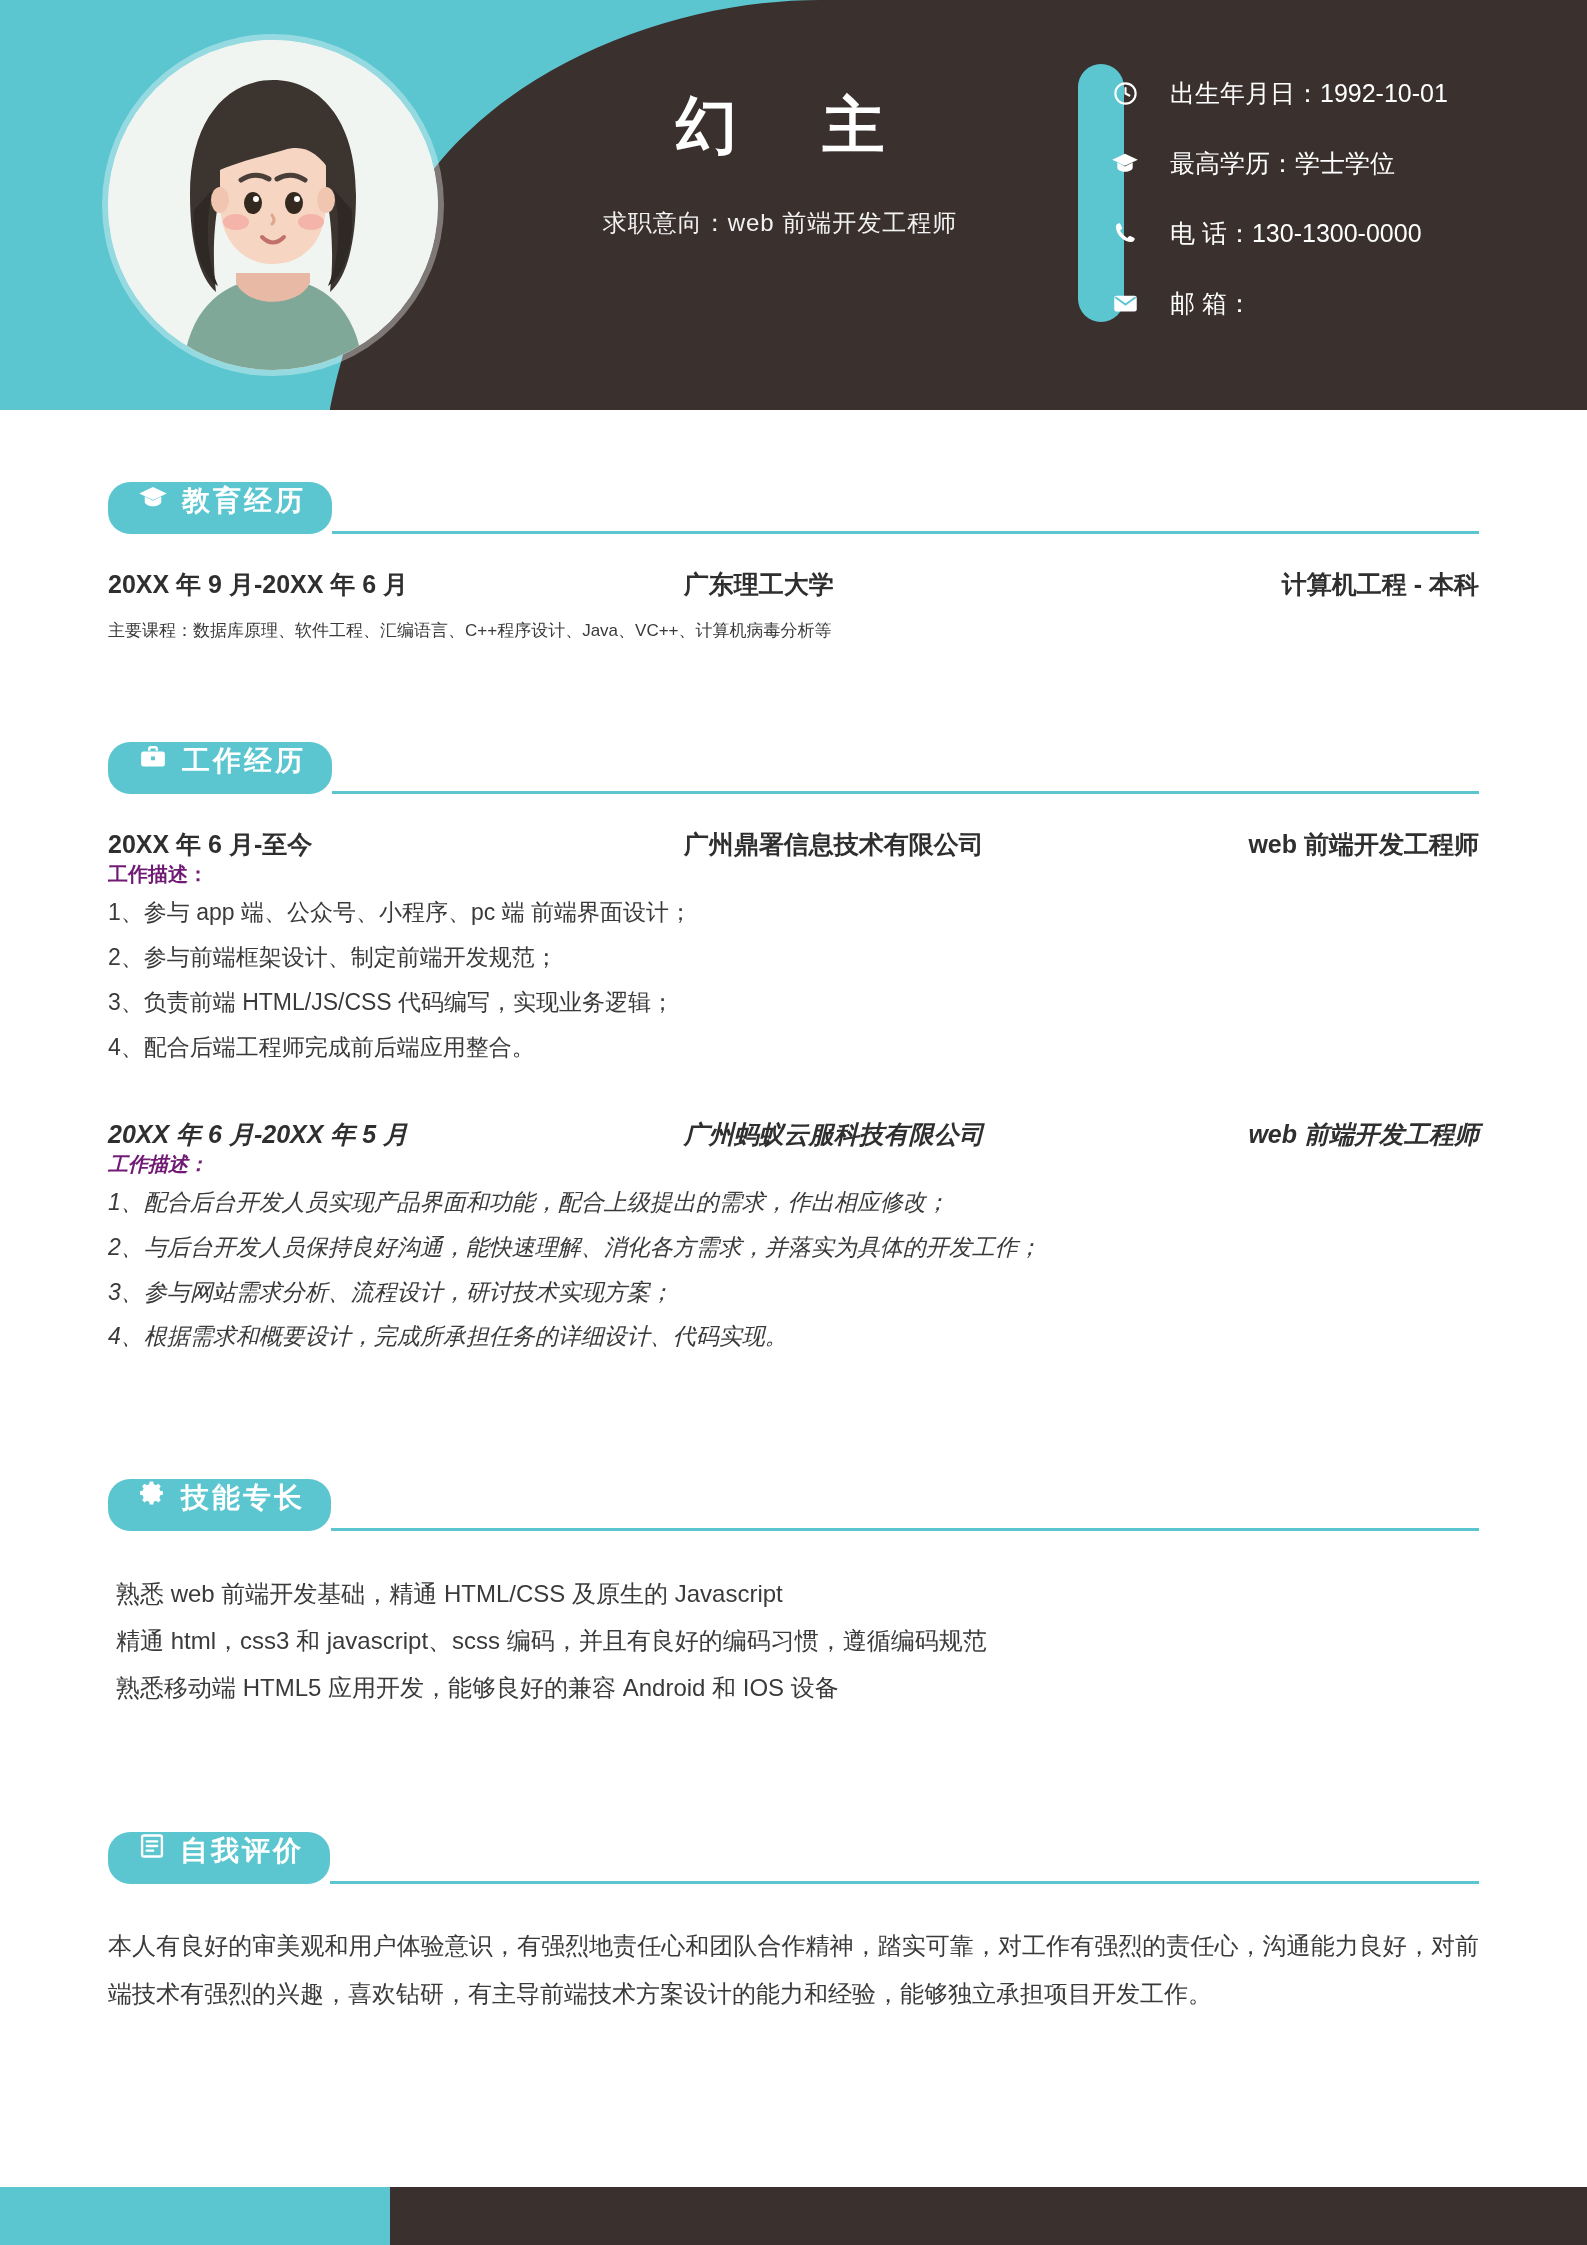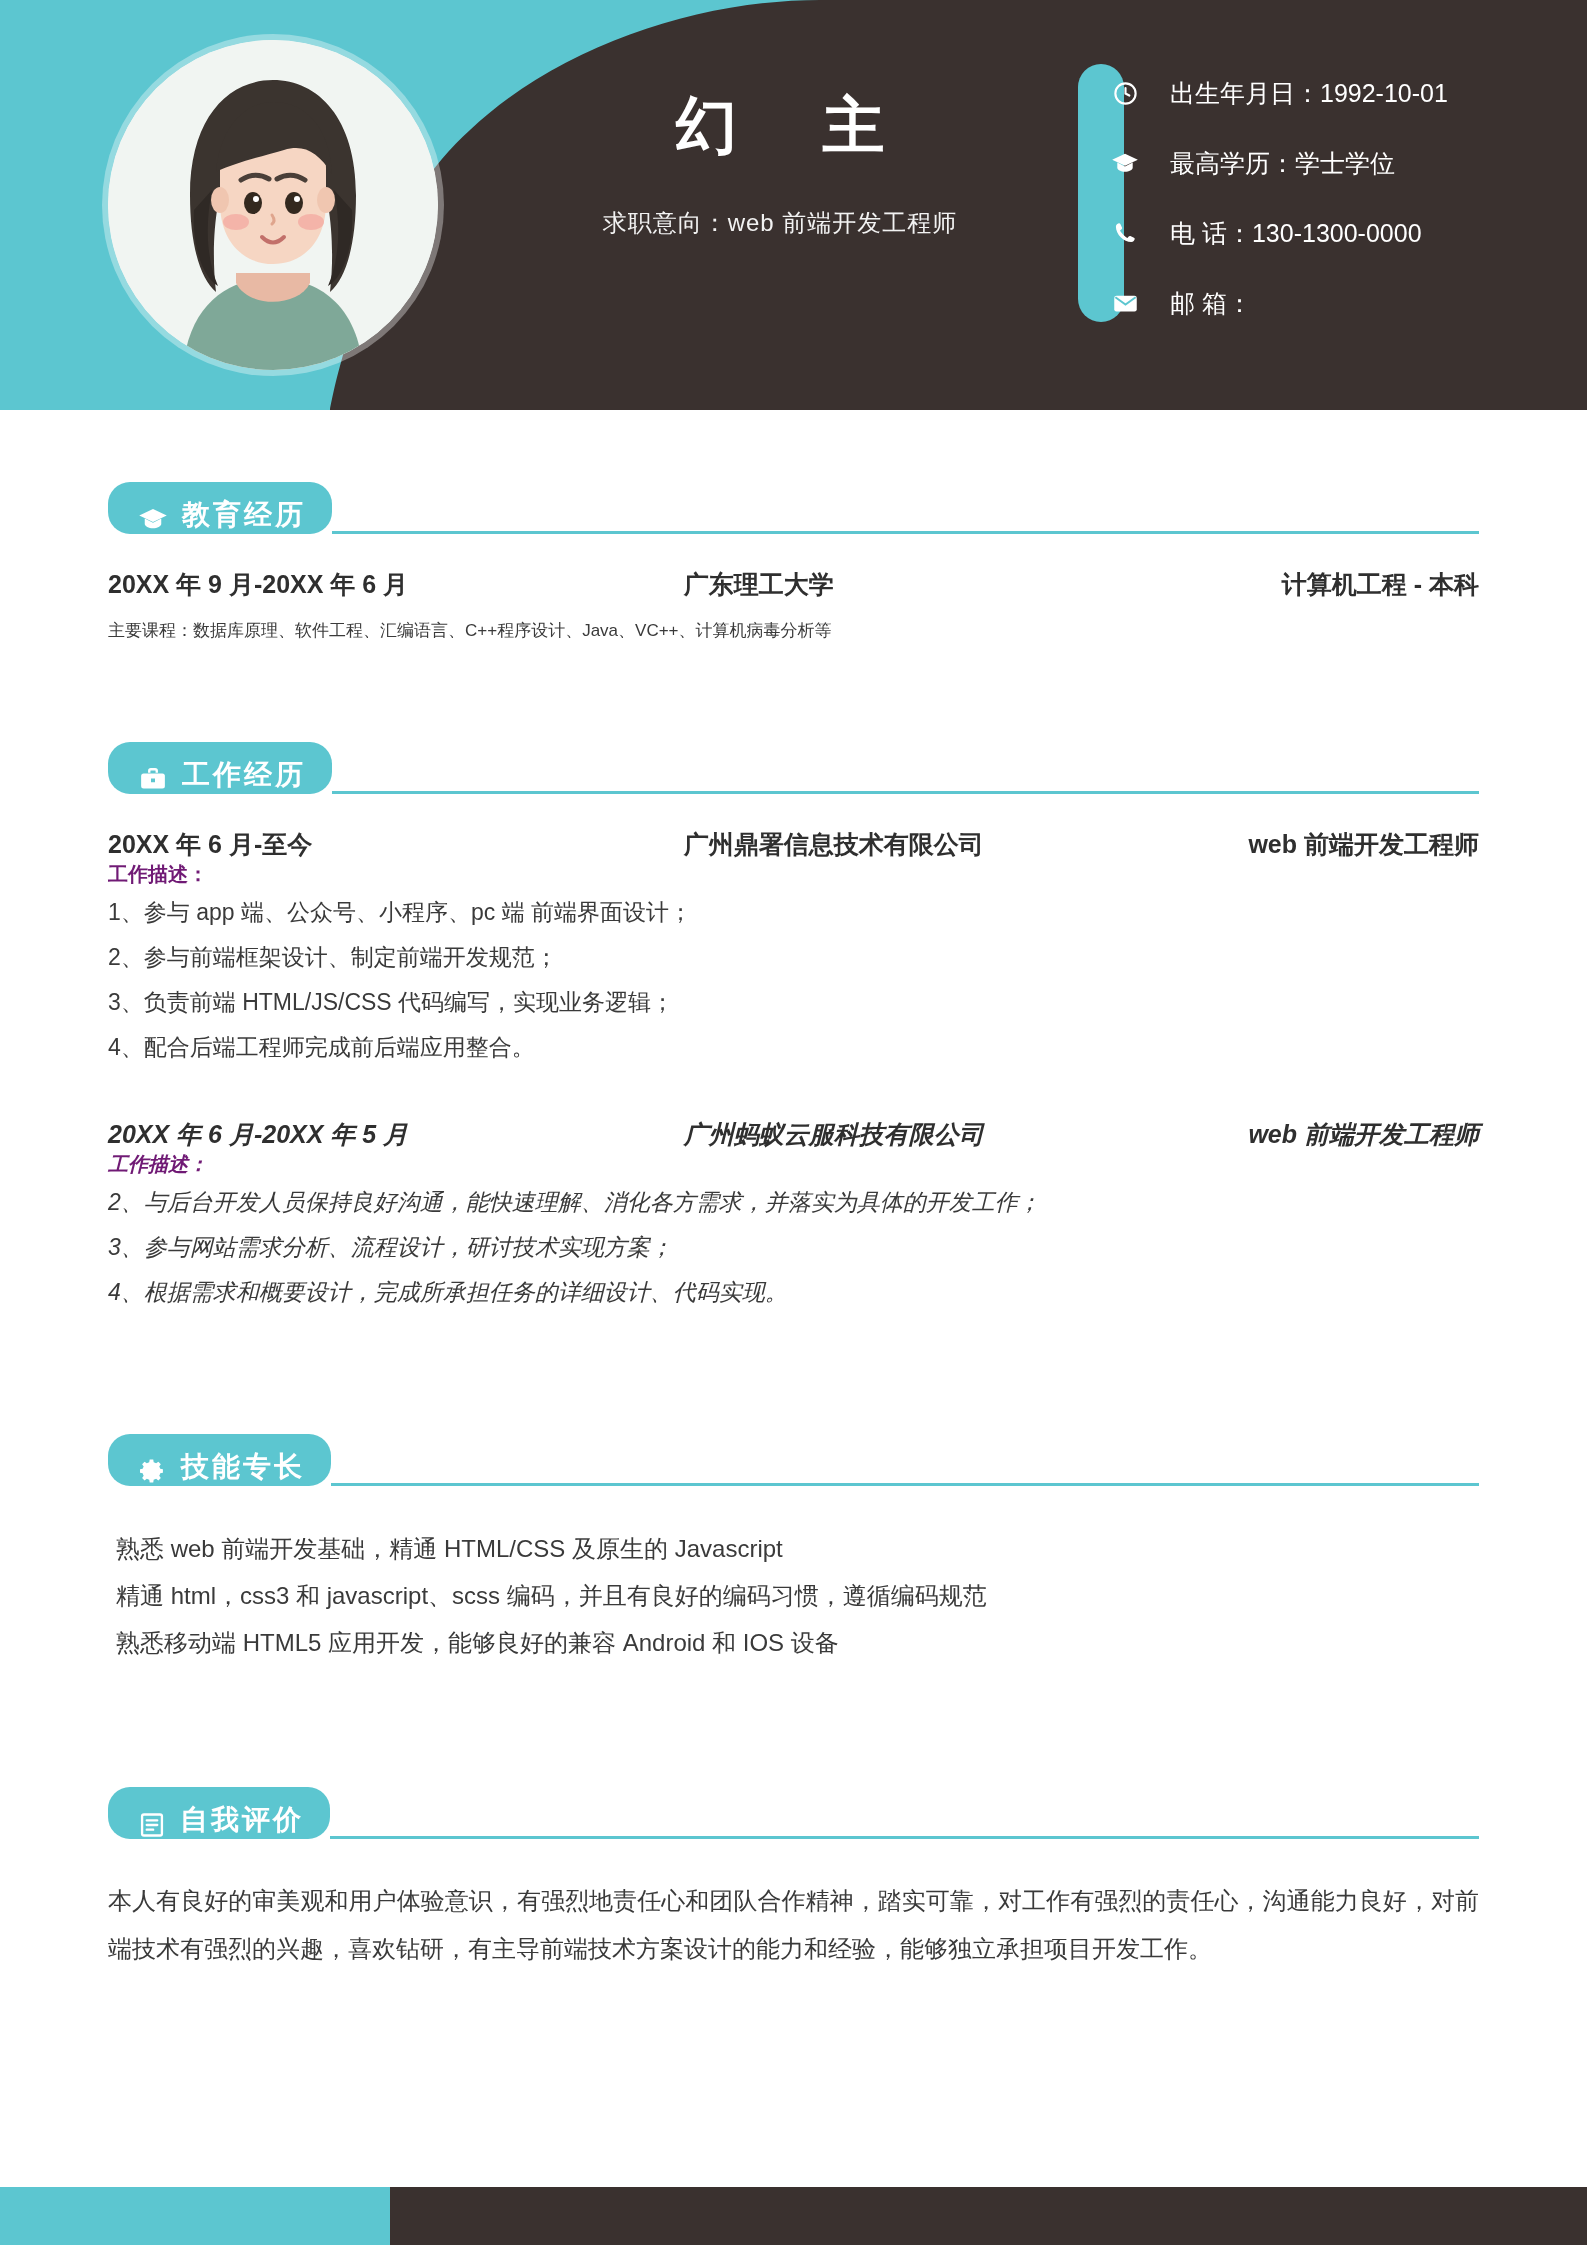--- a/index.html
+++ b/index.html
@@ -121,21 +121,21 @@
   .section-head {
     display: flex;
     align-items: flex-end;
     position: relative;
     height: 52px;
   }
   .section-tab {
     background: #5cc6d0;
     height: 52px;
     display: flex;
-    align-items: flex-end;
+    align-items: flex-start;
     padding: 0 26px 0 30px;
     box-sizing: border-box;
     border-radius: 22px;
   }
   .section-tab-icon {
     color: #ffffff;
     display: flex;
     align-items: center;
     margin-right: 14px;
   }
@@ -365,20 +365,21 @@
     </div>
 
     <div class="job">
       <div class="row3">
         <div class="c1">20XX 年 6 月-20XX 年 5 月</div>
         <div class="c2">广州蚂蚁云服科技有限公司</div>
         <div class="c3">web 前端开发工程师</div>
       </div>
       <div class="bold-label">工作描述：</div>
       <div class="bullets">
+        <div>1、配合后台开发人员实现产品界面和功能，配合上级提出的需求，作出相应修改；</div>
         <div>2、与后台开发人员保持良好沟通，能快速理解、消化各方需求，并落实为具体的开发工作；</div>
         <div>3、参与网站需求分析、流程设计，研讨技术实现方案；</div>
         <div>4、根据需求和概要设计，完成所承担任务的详细设计、代码实现。</div>
       </div>
     </div>
   </div>
 
   <div class="gap-xl"></div>
   <div class="section">
     <div class="section-head">

